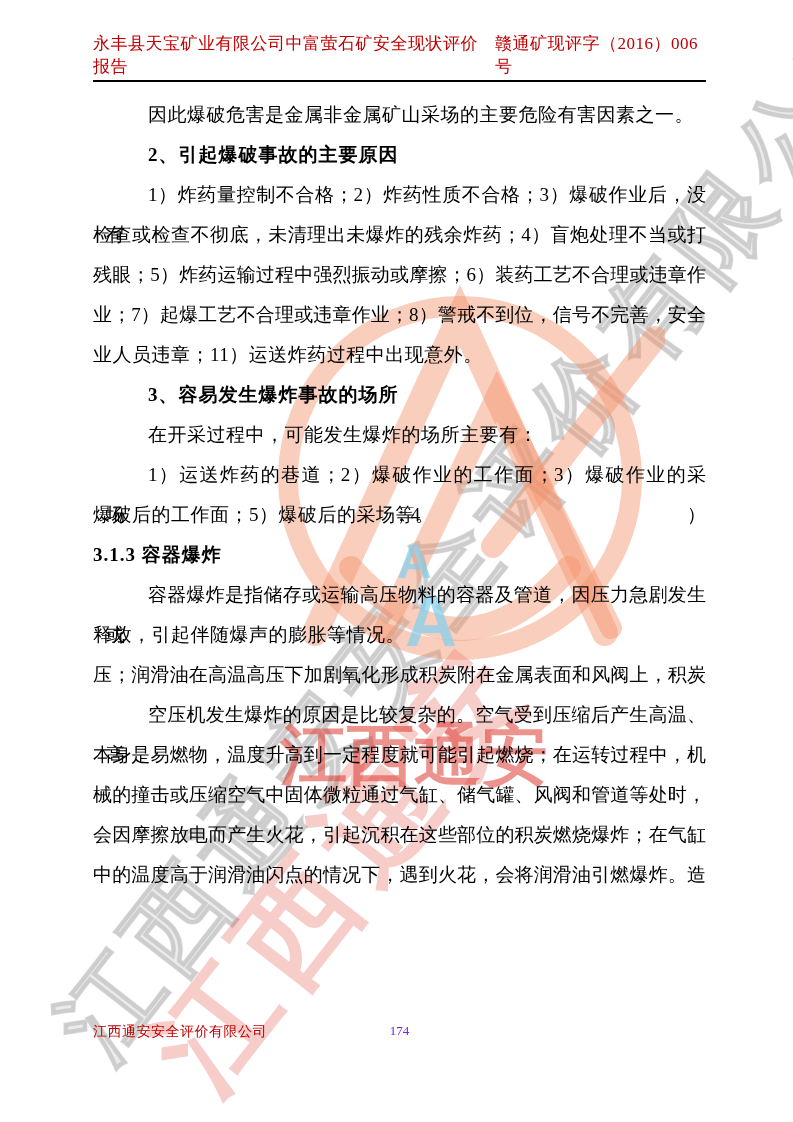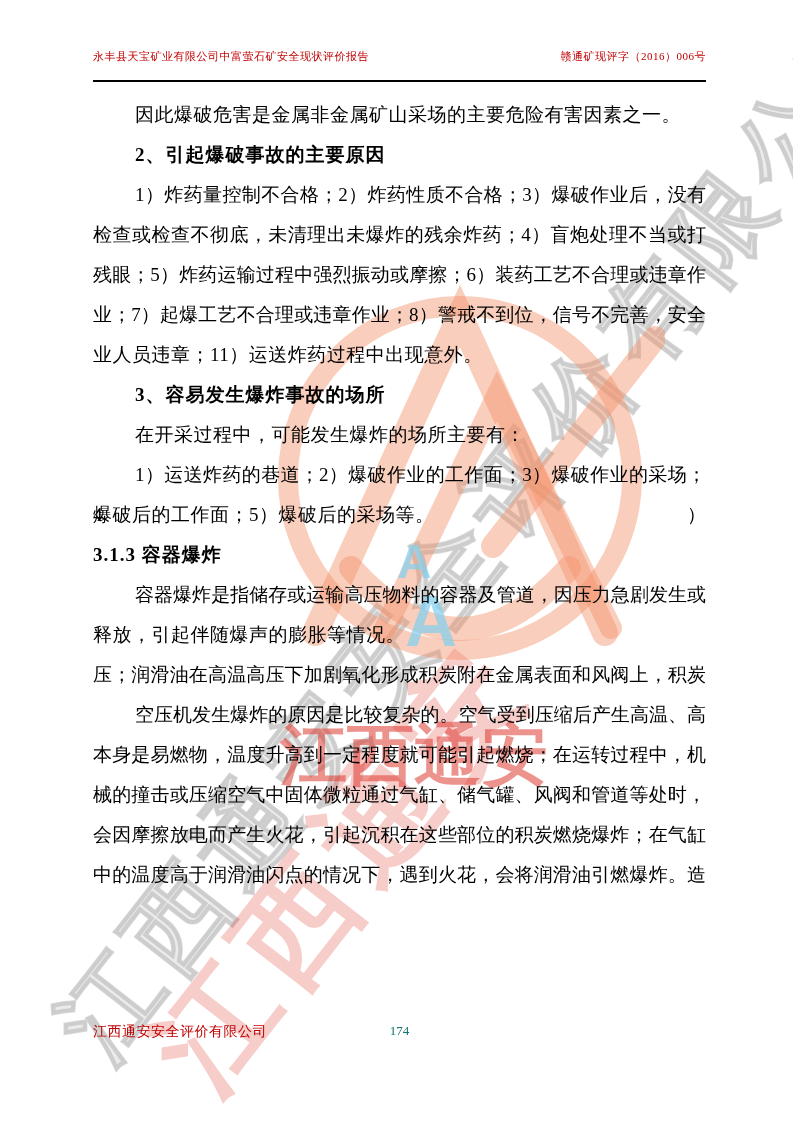--- a/index.html
+++ b/index.html
@@ -5,60 +5,60 @@
   html,body{margin:0;padding:0;background:#888;}
   #page{
     position:relative;
     width:793px;height:1122px;
     background:#ffffff;
     overflow:hidden;
     font-family:"Liberation Serif","DejaVu Serif",serif;
   }
   
   .header-row{
-    position:absolute;left:93px;top:42px;width:613px;height:22px;
+    position:absolute;left:93px;top:56px;width:613px;height:22px;
     display:flex;justify-content:space-between;align-items:flex-end;
-    font-size:11px;color:#c00000;letter-spacing:0.5px;
+    font-size:17px;color:#c00000;letter-spacing:0.5px;
     font-family:"Liberation Serif","DejaVu Serif",serif;
   }
   .header-rule{
     position:absolute;left:93px;top:80px;width:613px;height:0;
     border-top:2px solid #000;
   }
   
   .doc-lines{
     position:absolute;left:93px;top:95px;width:613px;
     color:#000;
   }
   .line{
     height:40px;line-height:40px;font-size:19px;
     white-space:nowrap;letter-spacing:0.5px;
   }
-  .line.indent{text-indent:42px;}
+  .line.indent{text-indent:42px;margin-left:13px;}
   .line.fill{
     white-space:normal;
     text-align:justify;text-align-last:justify;
     letter-spacing:0;
   }
   .line.heading,.line.section{
     font-family:Liberation Serif, serif;
     font-weight:bold;font-size:19px;letter-spacing:1px;
   }
   
   .footer{
     position:absolute;left:93px;top:1022px;width:613px;height:18px;
     font-size:14px;line-height:18px;
   }
   .footer-company{
     position:absolute;left:0;top:0;color:#c00000;
     font-family:"Liberation Sans","DejaVu Sans",sans-serif;
     letter-spacing:0.5px;
   }
   .page-number{
-    position:absolute;left:0;width:100%;text-align:center;color:#0f766e;
+    position:absolute;left:0;width:100%;text-align:center;color:#6d28d9;
     font-size:13px;
   }
   
   .wm{position:absolute;pointer-events:none;user-select:none;}
   .wm-diag-gray{
     left:28px;top:1005px;width:1400px;
     transform:rotate(-52deg);transform-origin:0 0;
     font-size:100px;font-weight:bold;letter-spacing:10px;
     font-family:"Liberation Sans","DejaVu Sans",sans-serif;
     color:rgba(165,165,165,0.22);

